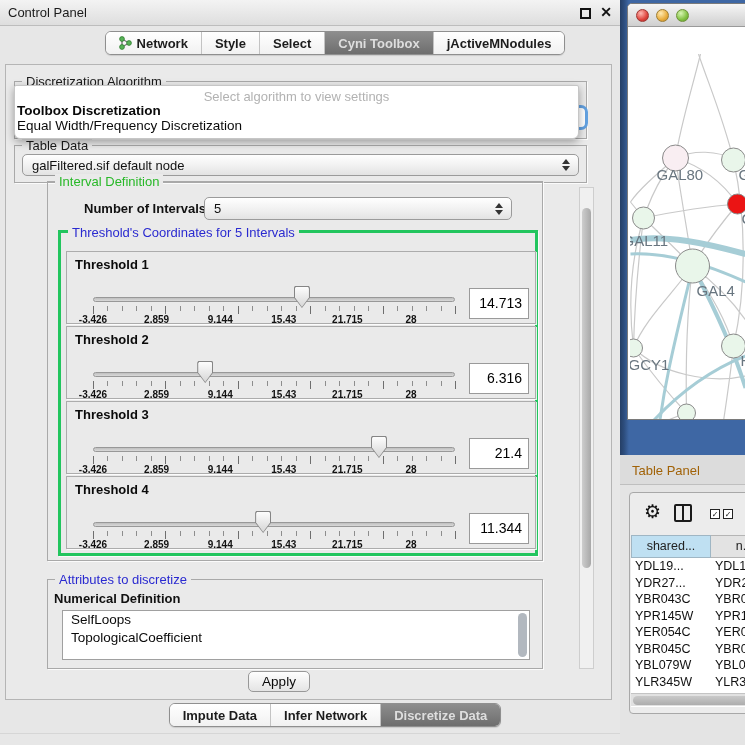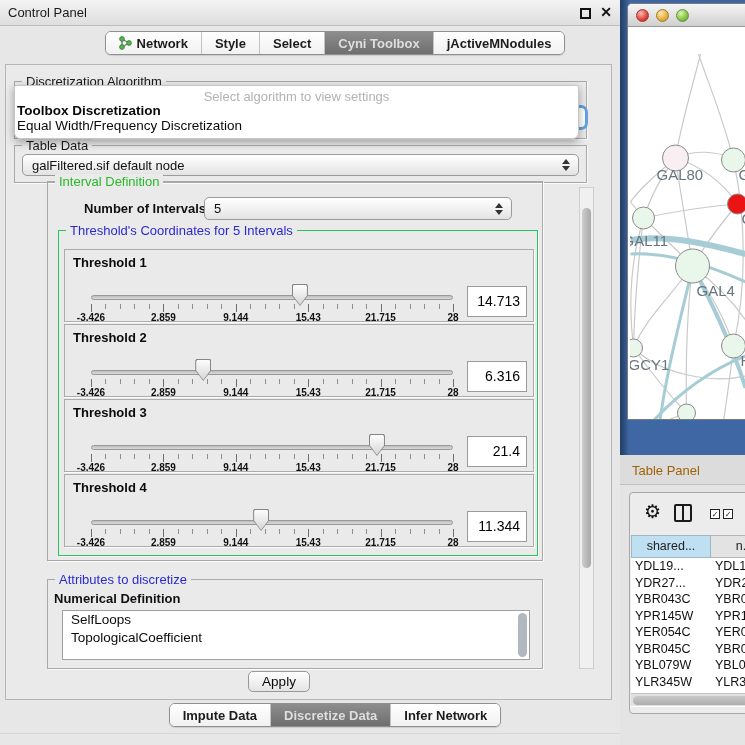--- a/index.html
+++ b/index.html
@@ -62,36 +62,36 @@
   #v-scrollbar { position:absolute; left:573px; top:122px; width:15px; height:482px;
     background:#f0f0f0; border:1px solid #cecece; }
   #v-scrollbar .thumb { position:absolute; left:2px; top:20px; width:9px; height:360px;
     background:linear-gradient(90deg,#cdcdcd,#a8a8a8); border-radius:5px; }
 
   
   #group-interval { left:41px; top:116px; width:496px; height:380px; }
   #noi-label { position:absolute; left:36px; top:19px; font-size:13px; font-weight:bold; color:#111; }
   #noi-combo { left:156px; top:15px; width:308px; height:23px; }
   #group-thresholds { position:absolute; left:10px; top:48px; width:480px; height:326px;
-    border:1px solid #22c55e; box-shadow:1px 1px 0 rgba(255,255,255,.8); }
+    border:3px solid #22c55e; box-shadow:1px 1px 0 rgba(255,255,255,.8); }
 
   .tbox { position:absolute; left:5px; width:470px; height:73px; background:#eaeaea;
     border:1px solid #acacac; box-shadow:1px 1px 0 rgba(255,255,255,.85); }
   .tbox .tlabel { position:absolute; left:8px; top:5px; font-size:13px; font-weight:bold; color:#0a0a0a; }
   .track { position:absolute; left:26px; top:45px; width:362px; height:5px;
     background:linear-gradient(#bfbfbf,#d9d9d9); border:1px solid #989898; border-radius:3px; }
   .thumb-outer { position:absolute; top:34px; width:16px; height:22px; background:#858585;
     clip-path:polygon(6% 0%, 94% 0%, 100% 8%, 100% 52%, 50% 100%, 0% 52%, 0% 8%); z-index:2; }
   .thumb-inner { position:absolute; left:1px; top:1px; width:14px; height:20px;
     background:linear-gradient(#fdfdfd,#d6d6d6); clip-path:polygon(6% 0%, 94% 0%, 100% 8%, 100% 52%, 50% 100%, 0% 52%, 0% 8%); }
   .ticks { position:absolute; left:26px; top:54px; width:362px; height:9px; }
   .tick { position:absolute; top:0; width:1px; background:#6e6e6e; }
   .tick.major { height:8px; }
   .tick.minor { height:5px; background:#8d8d8d; }
-  .ticklabels { position:absolute; left:26px; top:62px; width:362px; height:11px; }
+  .ticklabels { position:absolute; left:26px; top:62px; width:318px; height:11px; }
   .ticklabel { position:absolute; transform:translateX(-50%); font-size:10px; font-weight:bold; color:#111; white-space:nowrap; }
   .vbox { position:absolute; left:402px; top:36px; width:60px; height:31px; background:#fff;
     border:1px solid #9a9a9a; font-size:14px; color:#000; text-align:right; line-height:29px; padding-right:6px; }
 
   
   #group-attrs { left:41px; top:514px; width:496px; height:90px; }
   #attrs-label { position:absolute; left:6px; top:11px; font-size:13px; font-weight:bold; color:#111; }
   #attrs-list { position:absolute; left:14px; top:30px; width:468px; height:50px; background:#fff;
     border:1px solid #a0a0a0; overflow:hidden; }
   .attr-item { height:18px; line-height:18px; font-size:13.5px; color:#0a0a0a; padding-left:8px; }
@@ -423,25 +423,25 @@
       <div id="v-scrollbar">
         <div class="thumb"></div>
       </div>
     </div>
 
     <div class="tabbar" id="bottom-tabbar">
       <div class="seg" id="bottom-seg">
           <div class="seg-item">
             <span>Impute Data</span>
           </div>
+          <div class="seg-item">
+            <span>Infer Network</span>
+          </div>
           <div class="seg-item selected">
             <span>Discretize Data</span>
-          </div>
-          <div class="seg-item">
-            <span>Infer Network</span>
           </div>
         </div>
     </div>
     <div id="bottom-divider"></div>
   </div>
 
   <div id="desktop">
     <div id="net-window">
       <div id="net-titlebar">
         <span class="tl" id="tl-red"></span>

